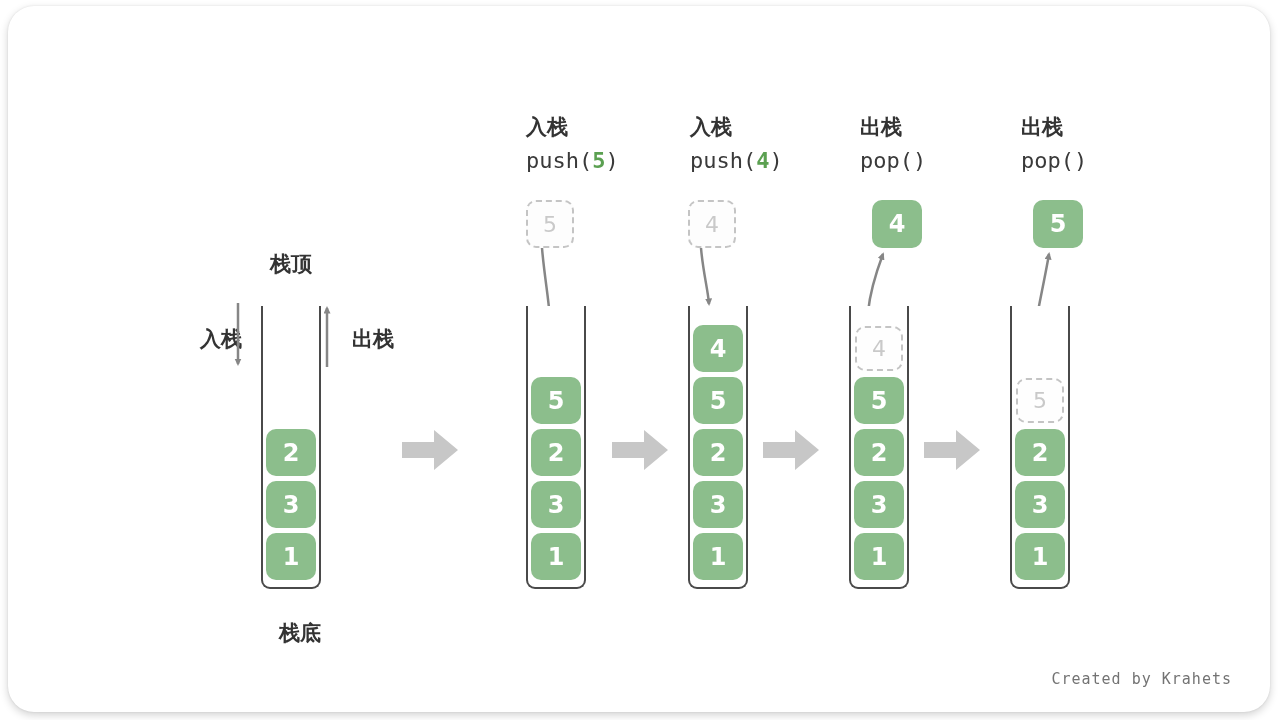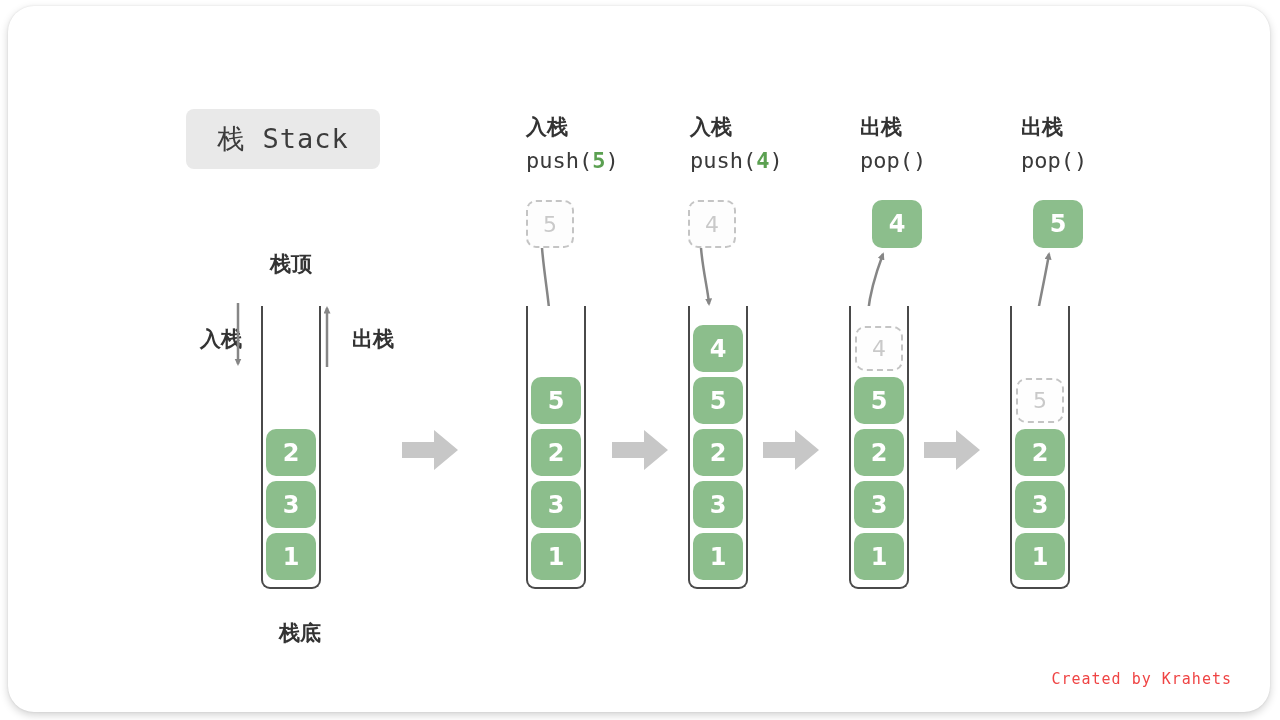--- a/index.html
+++ b/index.html
@@ -48,32 +48,29 @@
     display:flex; align-items:center; justify-content:center;
     color:#ffffff; font-size:24px; font-weight:700;
   }
   .float-box.dashed{
     width:44px; height:44px; background:#fdfdfd;
     border:2px dashed #c4c4c4; color:#c9c9c9; font-weight:400; font-size:22px;
   }
   #watermark{
     right:38px; bottom:24px;
     font-family:"DejaVu Sans Mono", monospace;
-    font-size:15px; color:#ef4444; letter-spacing:1px;
+    font-size:15px; color:#737373; letter-spacing:1px;
   }
   svg{position:absolute; left:0; top:0; pointer-events:none;}
 </style>
 </head>
 <body>
 
 <div id="card">
 
-  <div id="title-box" class="abs">
-    <span>栈 Stack</span>
-  </div>
 
   <div class="abs zh-label" style="left:253px; top:244px; width:60px; text-align:center;">栈顶</div>
   <div class="abs zh-label" style="left:192px; top:319px;">入栈</div>
   <div class="abs zh-label" style="left:344px; top:319px;">出栈</div>
   <div class="abs zh-label" style="left:253px; top:613px; width:60px; text-align:right;">栈底</div>
 
   <svg id="arrows" width="1262" height="706" viewBox="8 6 1262 706">
     <defs>
       <marker id="ah" markerWidth="10" markerHeight="9" refX="5.5" refY="3.5" orient="auto" markerUnits="userSpaceOnUse">
         <path d="M0,0 L7.5,3.5 L0,7 Z" fill="#868686"></path>

